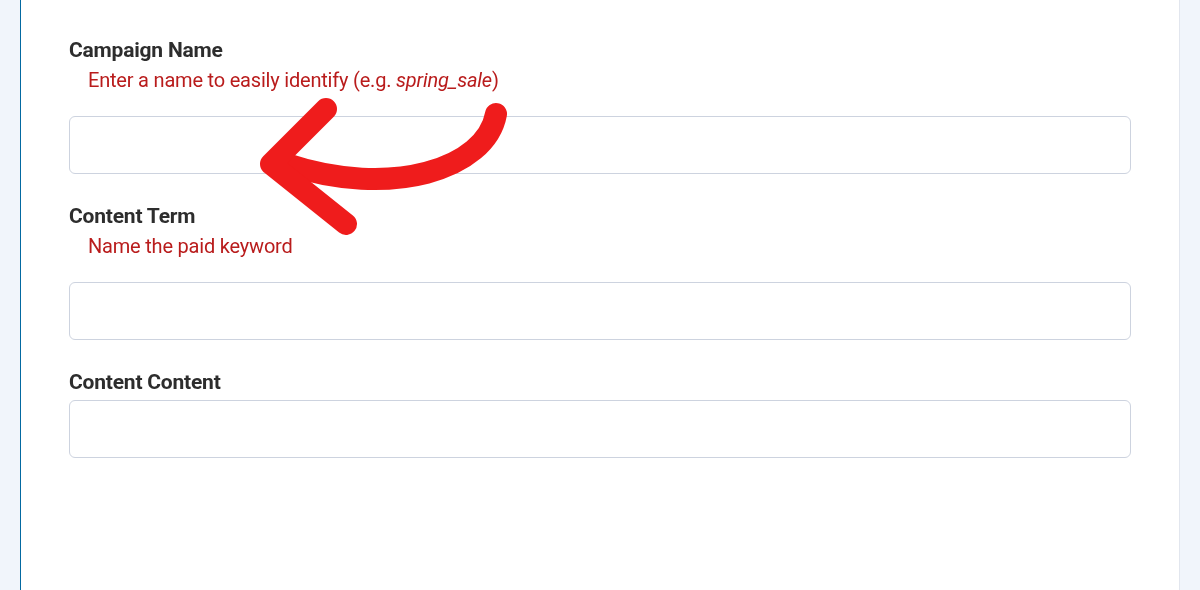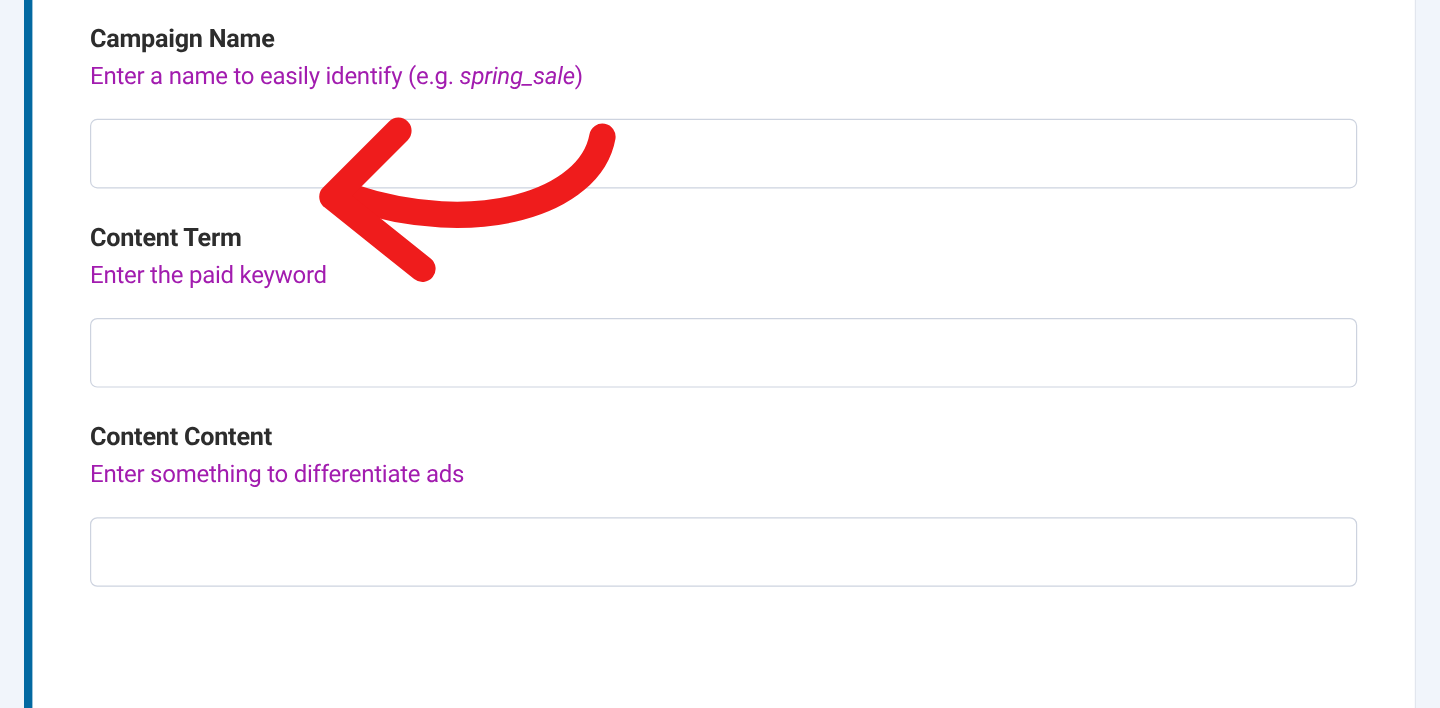--- a/index.html
+++ b/index.html
@@ -6,42 +6,43 @@
     body {
       font-family: -apple-system, BlinkMacSystemFont, "Segoe UI", Roboto, Helvetica, Arial, sans-serif;
       background: #f1f5fb;
       width: 1200px;
       height: 590px;
       overflow: hidden;
       position: relative;
     }
     .card {
       background: #ffffff;
-      border-left: 7px solid #0369a1;
+      border-left: 1px solid #0369a1;
       border-right: 1px solid #e2e6ee;
       margin: 0 20px;
       height: 100%;
-      padding: 21px 48px 0 48px;
+      padding: 38px 48px 0 48px;
       position: relative;
     }
     .field-group {
       margin-bottom: 30px;
     }
     .field-label {
       font-weight: 700;
       font-size: 21px;
       color: #2d2d2d;
       letter-spacing: -0.2px;
       margin-bottom: 6px;
     }
     .field-hint {
       font-size: 20px;
-      color: #a21caf;
+      color: #b91c1c;
       letter-spacing: -0.2px;
       margin-bottom: 24px;
+      margin-left: 19px;
     }
     .field-hint .italic {
       font-style: italic;
     }
     .field-input {
       width: 100%;
       height: 58px;
       border: 1px solid #cdd3df;
       border-radius: 6px;
       padding: 0 16px;
@@ -64,27 +65,26 @@
   <div class="field-group">
     <div class="field-label">Campaign Name</div>
     <div class="field-hint">
       <span>Enter a name to easily identify (e.g. </span><span class="italic">spring_sale</span><span>)</span>
     </div>
     <input type="text" class="field-input" value="" style="">
   </div>
 
   <div class="field-group">
     <div class="field-label">Content Term</div>
-    <div class="field-hint">Enter the paid keyword</div>
+    <div class="field-hint">Name the paid keyword</div>
     <input type="text" class="field-input" value="" style="">
   </div>
 
   <div class="field-group">
     <div class="field-label">Content Content</div>
-    <div class="field-hint">Enter something to differentiate ads</div>
     <input type="text" class="field-input" value="" style="">
   </div>
 
   <svg class="arrow-annotation" width="260" height="175" viewBox="0 0 260 175">
     <path d="M 240 50 C 230 105, 135 135, 30 100" stroke="#ef1c1c" stroke-width="22" stroke-linecap="round" fill="none"></path>
     <path d="M 70 45 L 15 100 L 90 160" stroke="#ef1c1c" stroke-width="22" stroke-linecap="round" stroke-linejoin="round" fill="none"></path>
   </svg>
 
 </div>
 

